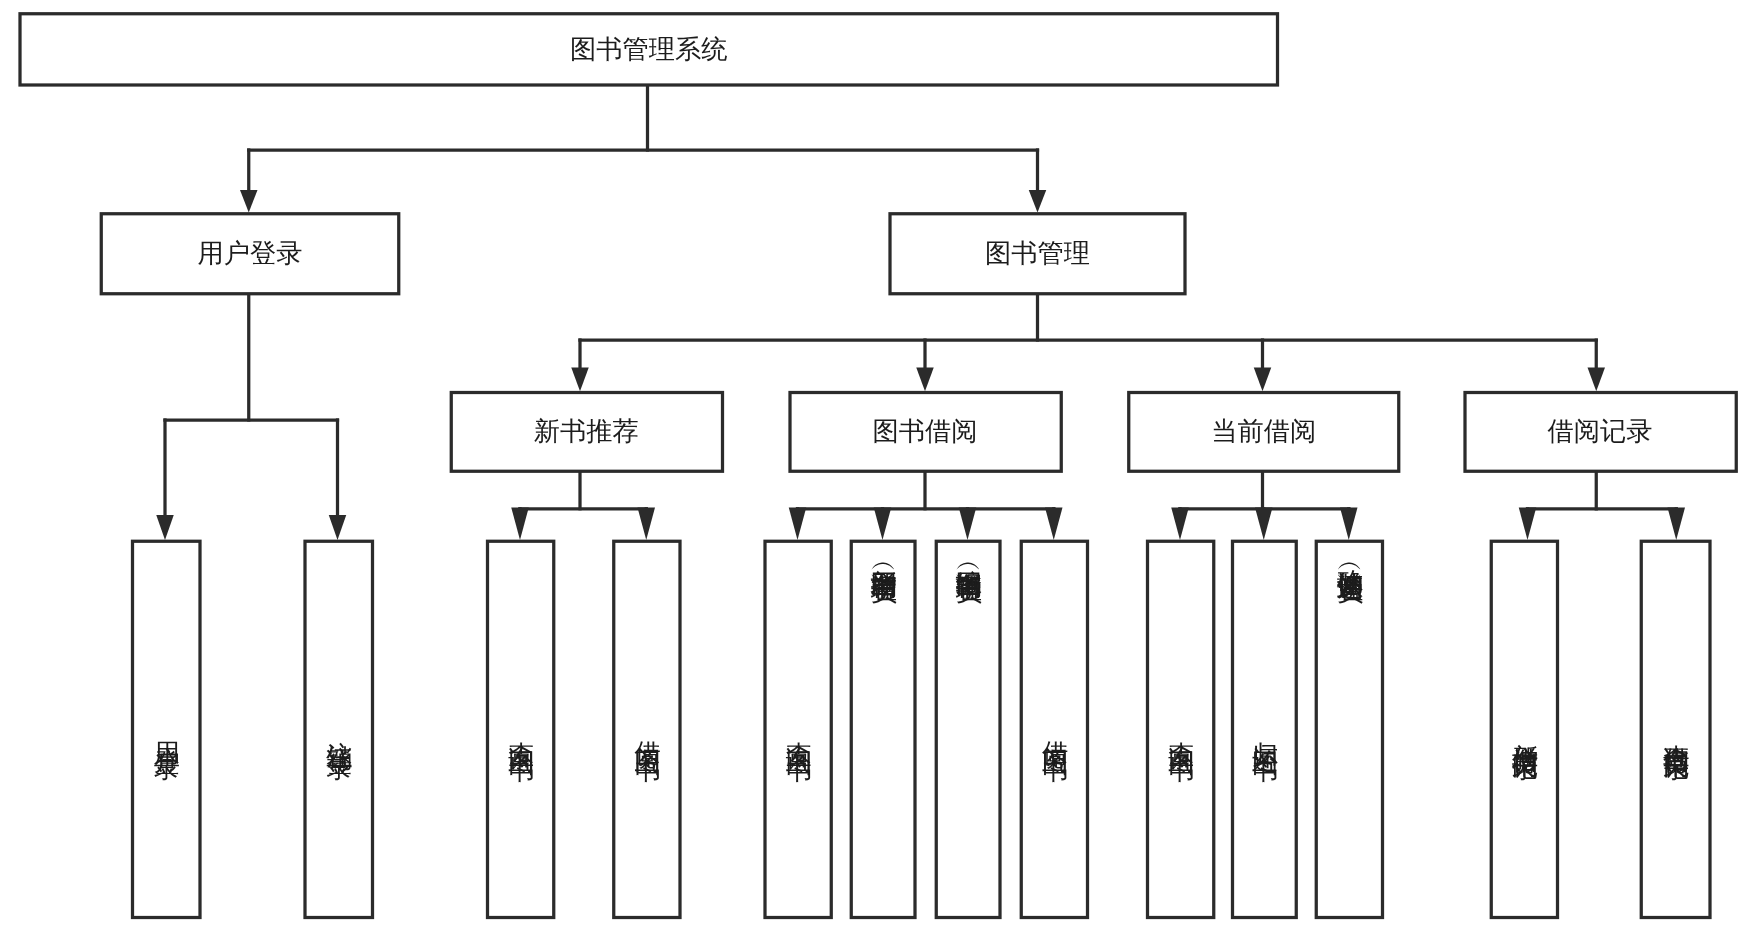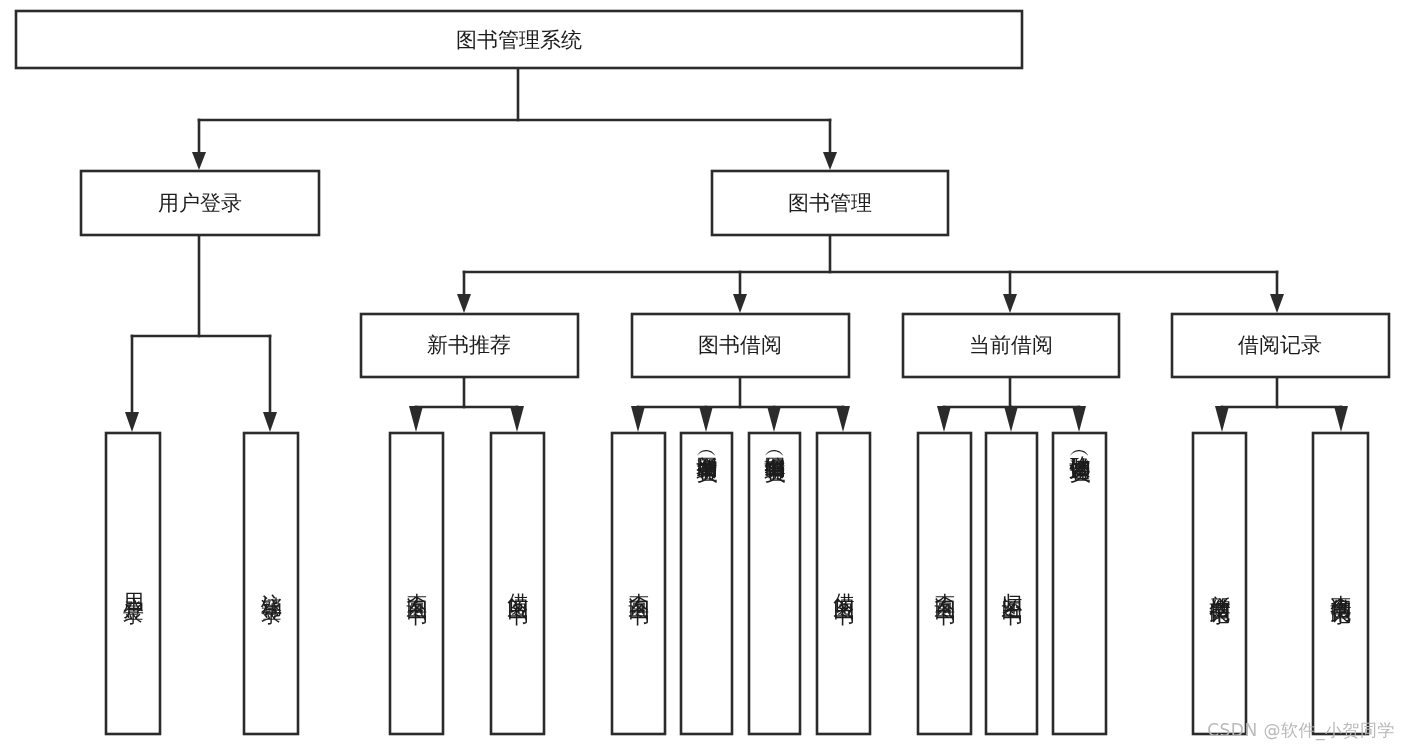--- a/index.html
+++ b/index.html
@@ -264,14 +264,13 @@
   </div>
 
   <div class="vlabel-wrap" style="left:1193px; top:433px; width:53px; height:301px;">
     <span class="vlabel-inner" style="letter-spacing:2px;">新增借阅记录</span>
   </div>
 
   <div class="vlabel-wrap" style="left:1313px; top:433px; width:55px; height:301px;">
     <span class="vlabel-inner" style="letter-spacing:2px;">查询借阅记录</span>
   </div>
 
-  <div class="watermark-text">CSDN @软件_小贺同学</div>
 </div>
 
 </body></html>

